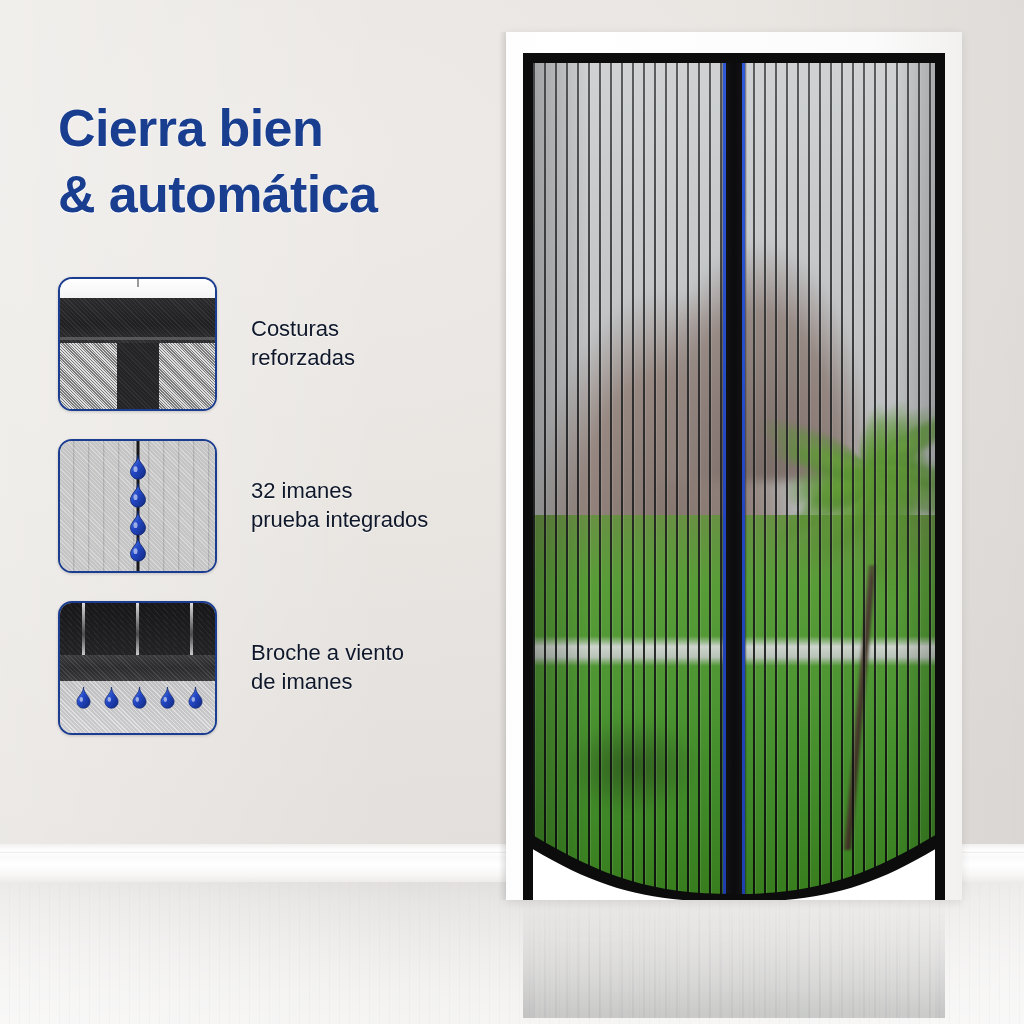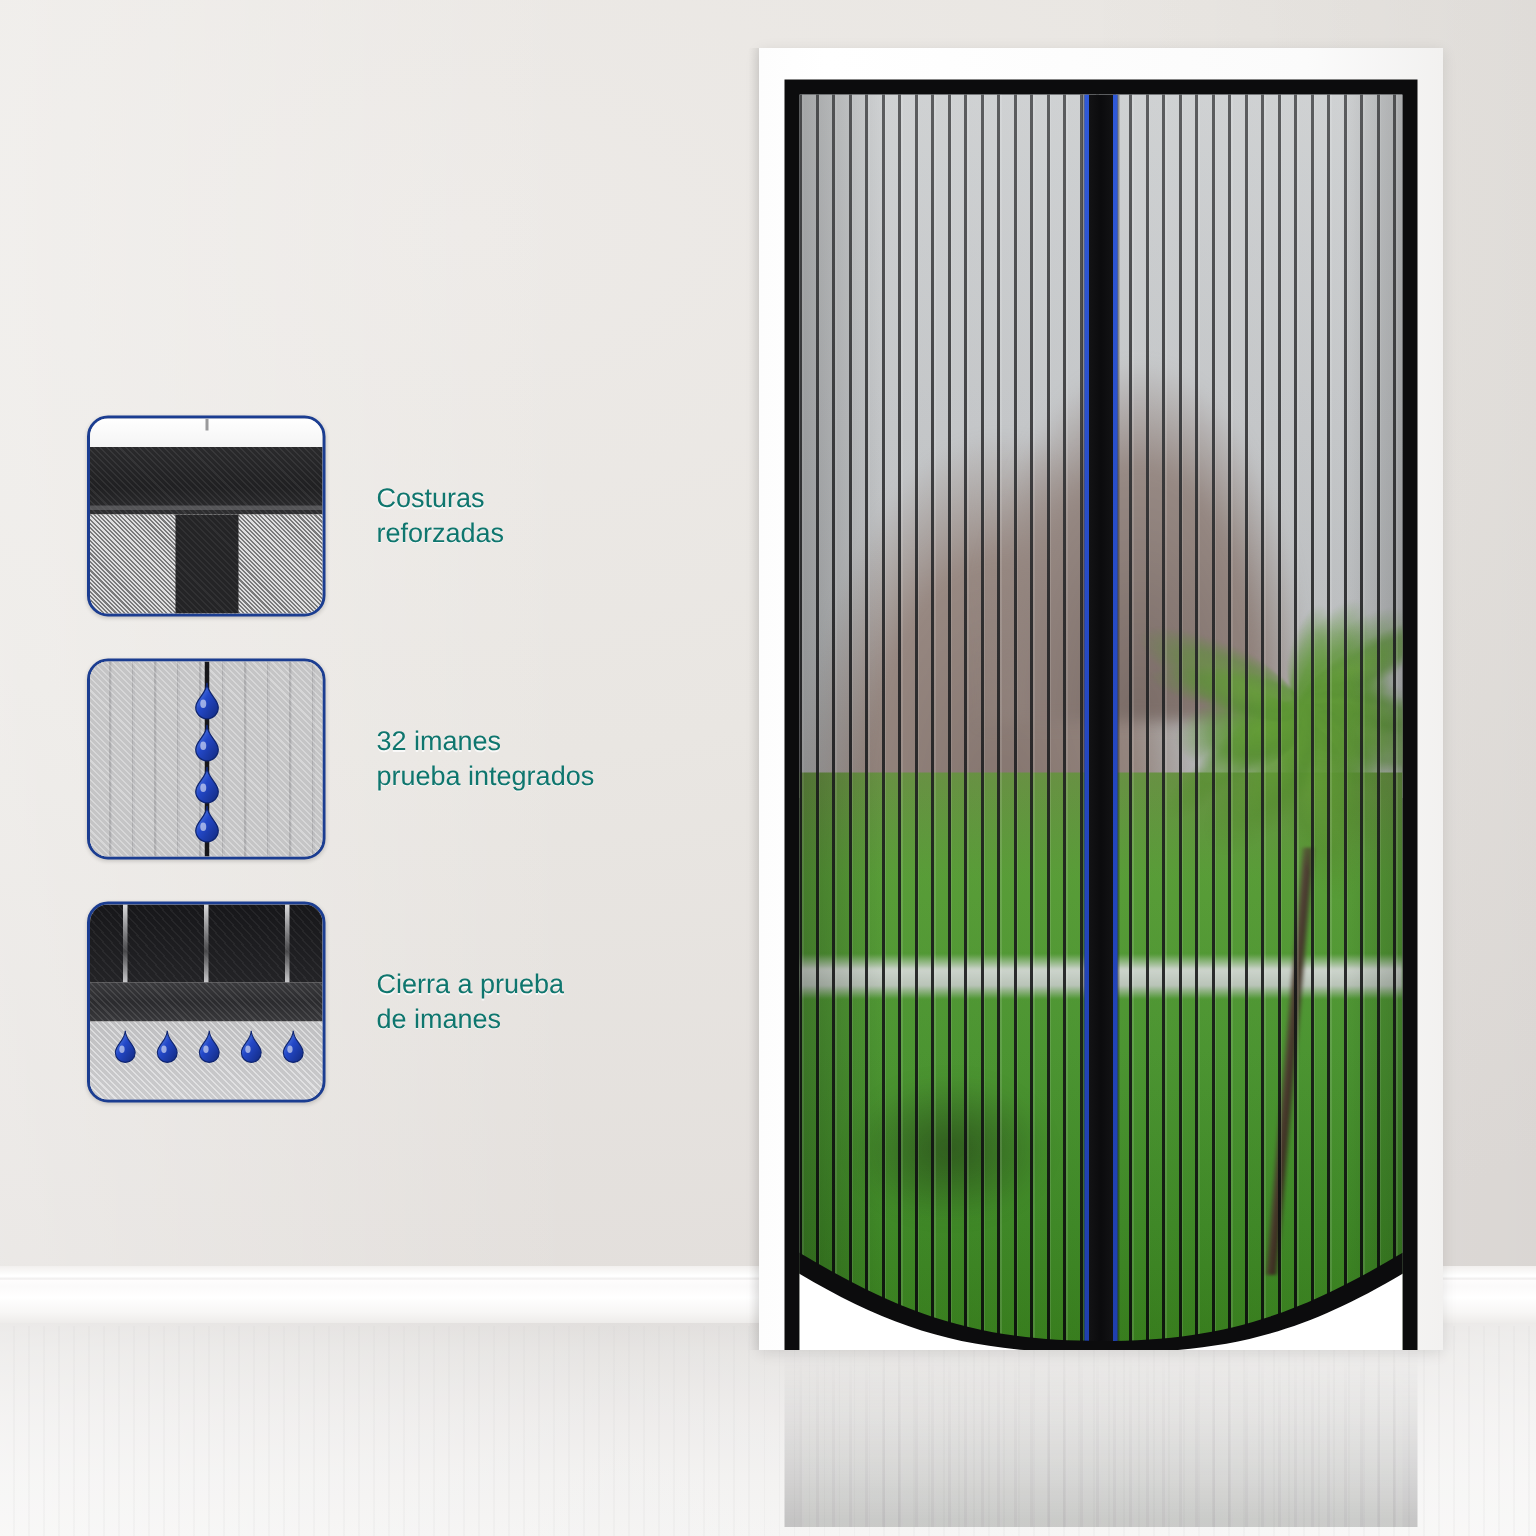--- a/index.html
+++ b/index.html
@@ -92,23 +92,23 @@
     height: 130px;
     flex: 0 0 155px;
     border: 2px solid #1b3d91;
     border-radius: 14px;
     overflow: hidden;
     background: #d8d6d4;
     box-shadow: 0 1px 3px rgba(0,0,0,0.18);
   }
 
   .feature-label {
-    font-size: 18px;
+    font-size: 22px;
     line-height: 1.3;
-    color: #0f766e;
+    color: #0f172a;
     font-weight: normal;
     text-shadow: 0 1px 0 rgba(255,255,255,0.75);
   }
   .feature-label .l2 { display: block; }
 
   
   .t1-top   { position:absolute; left:0; top:0; width:100%; height:19px;
               background:linear-gradient(to bottom,#ffffff,#f4f4f4); }
   .t1-band  { position:absolute; left:0; top:19px; width:100%; height:45px;
               background:
@@ -318,20 +318,22 @@
 <div id="stage">
 
   <div class="wall"></div>
   <div class="wall-vignette"></div>
   <div class="baseboard"></div>
   <div class="floor"></div>
   <div class="floor-sheen"></div>
   <div class="floor-streaks"></div>
 
   <div class="headline">
+    <span>Cierra bien</span>
+    <span class="l2">&amp; automática</span>
   </div>
 
   <div class="feature" id="feature-0">
     <div class="thumb">
       <div class="t1-top">
         <div class="t1-notch"></div>
       </div>
       <div class="t1-band"></div>
       <div class="t1-seamline"></div>
       <div class="t1-mesh"></div>
@@ -457,21 +459,21 @@
                 <stop offset="0%" stop-color="#6f9bf0"></stop>
                 <stop offset="45%" stop-color="#2348c8"></stop>
                 <stop offset="100%" stop-color="#12297e"></stop>
               </linearGradient>
             </defs>
             <path d="M10 0 C10 9 19 13 19 20 A9 9 0 0 1 1 20 C1 13 10 9 10 0 Z" fill="url(#g1522)" stroke="#0f2570" stroke-width="1"></path>
             <ellipse cx="7" cy="17" rx="2.4" ry="3.4" fill="rgba(255,255,255,0.55)"></ellipse>
           </svg></div>
     </div>
     <div class="feature-label">
-      <span>Cierra a prueba</span>
+      <span>Broche a viento</span>
       <span class="l2">de imanes</span>
     </div>
   </div>
 
   <div id="door-scene">
     <div class="casing-shadow"></div>
     <div class="casing"></div>
     <div class="frame">
       <div class="screen">
 

